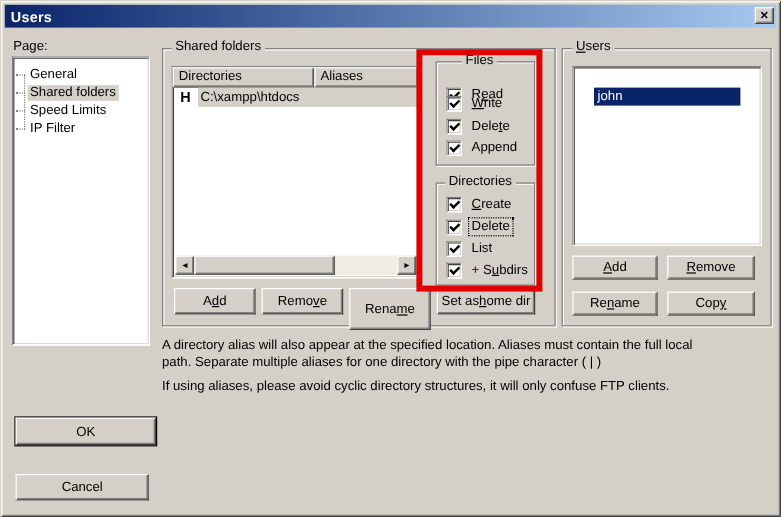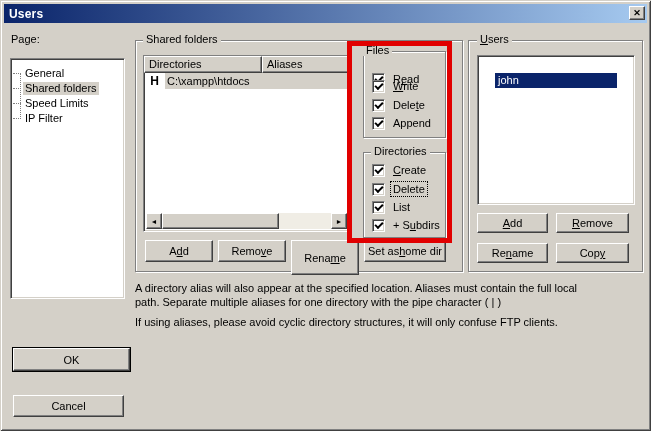--- a/index.html
+++ b/index.html
@@ -25,21 +25,21 @@
   .sunken { background:#ffffff; border:1px solid; border-color:#808080 #ffffff #ffffff #808080;
     box-shadow: inset 1px 1px 0 #404040, inset -1px -1px 0 #d4d0c8; }
   .groupbox { position:absolute; border:1px solid #808080;
     box-shadow: inset 1px 1px 0 #ffffff, 1px 1px 0 #ffffff; }
   .group-label { position:absolute; background:#d4d0c8; padding:0 3px; line-height:11px; z-index:2; }
   .btn { position:absolute; background:#d4d0c8; border:1px solid; border-color:#ffffff #404040 #404040 #ffffff;
     box-shadow: inset -1px -1px 0 #808080; display:flex; align-items:center; justify-content:center;
     font-size:11px; }
   .btn-default { box-shadow: 0 0 0 1px #000000, inset -1px -1px 0 #808080; }
   
-  .tree-box { position:absolute; left:10px; top:58px; width:115px; height:241px; padding-top:7px; }
+  .tree-box { position:absolute; left:10px; top:47px; width:115px; height:241px; padding-top:7px; }
   .tree-vline { position:absolute; left:9px; top:14px; height:46px; border-left:1px dotted #808080; }
   .tree-item { position:relative; height:15px; display:flex; align-items:center; padding-left:2px; }
   .branch { width:8px; height:0; border-top:1px dotted #808080; margin-right:2px; }
   .tree-label { padding:1px 2px; line-height:11px; }
   .tree-label.selected { background:#d4d0c8; }
   
   .listview { position:absolute; left:143px; top:55px; width:207px; height:177px; }
   .lv-header { display:flex; height:17px; }
   .lv-hcell { background:#d4d0c8; border:1px solid; border-color:#ffffff #404040 #404040 #ffffff;
     box-shadow: inset -1px -1px 0 #808080; padding:1px 0 0 4px; line-height:13px; }
@@ -123,21 +123,21 @@
       </div>
     </div>
   </div>
 
   <div class="btn" style="left:145px; top:240px; width:68px; height:22px;justify-content:center;">A<u>d</u>d</div>
   <div class="btn" style="left:218px; top:240px; width:68px; height:22px;">Remo<u>v</u>e</div>
   <div class="btn" style="left:291px; top:240px; width:68px; height:35px;">Rena<u>m</u>e</div>
   <div class="btn" style="left:364px; top:240px; width:82px; height:22px;">Set as <u>h</u>ome dir</div>
 
   <div class="groupbox" style="left:363px; top:51px; width:83px; height:87px;"></div>
-  <div class="group-label" style="left:363px; top:45px;">Files</div>
+  <div class="group-label" style="left:385px; top:45px;">Files</div>
   <div class="opt" style="left:372px; top:72px;align-items:center;">
     <span class="cb" data-checked="true"></span>
     <span class="opt-label">R<u>e</u>ad</span>
   </div>
   <div class="opt" style="left:372px; top:79px;">
     <span class="cb" data-checked="true"></span>
     <span class="opt-label"><u>W</u>rite</span>
   </div>
   <div class="opt" style="left:372px; top:98px;">
     <span class="cb" data-checked="true"></span>

